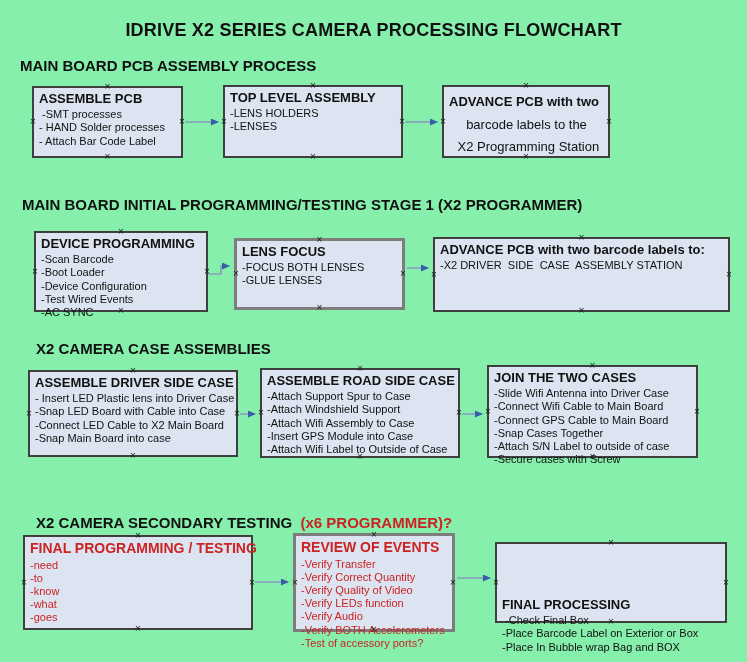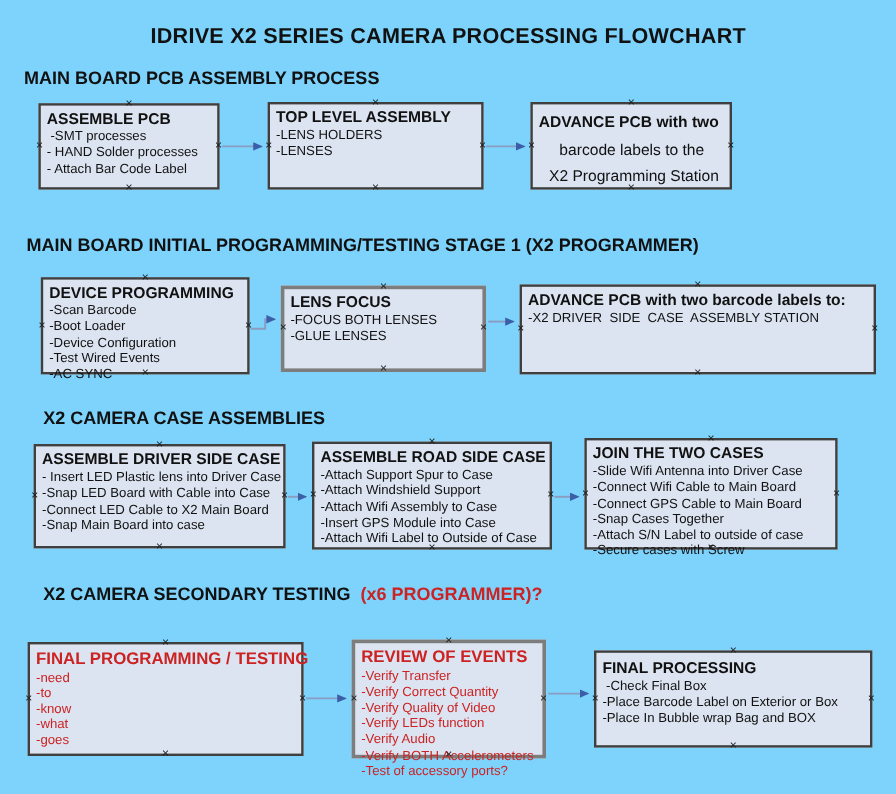--- a/index.html
+++ b/index.html
@@ -6,21 +6,21 @@
     --box-fill:#dce4f1;
     --box-border:#3f3f3f;
     --gray-border:#7d7d7d;
     --ink:#111111;
     --red:#cc2222;
     --arrow-line:#8a9cc0;
     --arrow-head:#3a5fa8;
   }
   *{margin:0;padding:0;box-sizing:border-box;}
   body{background:#ffffff;font-family:"Liberation Sans",sans-serif;}
-  .canvas{position:relative;width:747px;height:662px;background:#7dd3fc;overflow:hidden;}
+  .canvas{position:relative;width:747px;height:662px;background:#86efac;overflow:hidden;}
   .title{position:absolute;left:0;top:20px;width:747px;text-align:center;
          font-size:18px;font-weight:bold;color:var(--ink);letter-spacing:.2px;}
   .sec-heading{position:absolute;font-size:15px;font-weight:bold;color:var(--ink);white-space:pre;}
   .fc-box{position:absolute;background:var(--box-fill);border:2px solid var(--box-border);
           padding:3px 4px 2px 5px;overflow:visible;}
   .fc-box.grayline{border:3px solid var(--gray-border);}
   .box-title{font-size:13px;font-weight:bold;color:var(--ink);line-height:1.25;white-space:pre;}
   .box-items{font-size:11px;color:var(--ink);padding-top:1px;}
   .box-items .item{display:block;line-height:13.2px;white-space:pre;}
   .fc-box.em .box-title{font-size:13px;line-height:1.72;}
@@ -38,21 +38,21 @@
 </head>
 <body>
 
 <div class="canvas">
 
   <div class="title">IDRIVE X2  SERIES CAMERA PROCESSING FLOWCHART</div>
 
   <div class="sec-heading" style="left:20px;top:57px"><span class="item" style="color: rgb(17, 17, 17);">MAIN BOARD PCB ASSEMBLY PROCESS</span></div>
   <div class="sec-heading" style="left:22px;top:196px"><span class="item" style="color: rgb(17, 17, 17);">MAIN BOARD INITIAL PROGRAMMING/TESTING STAGE 1 (X2 PROGRAMMER)</span></div>
   <div class="sec-heading" style="left:36px;top:340px"><span class="item" style="color: rgb(17, 17, 17);">X2 CAMERA CASE ASSEMBLIES</span></div>
-  <div class="sec-heading" style="left:36px;top:487px"><span class="item" style="color: rgb(17, 17, 17);">X2 CAMERA SECONDARY TESTING  </span><span class="item" style="color: rgb(204, 34, 34);">(x6 PROGRAMMER)?</span></div>
+  <div class="sec-heading" style="left:36px;top:514px"><span class="item" style="color: rgb(17, 17, 17);">X2 CAMERA SECONDARY TESTING  </span><span class="item" style="color: rgb(204, 34, 34);">(x6 PROGRAMMER)?</span></div>
 
   <div class="fc-box" style="left:32px;top:86px;width:151px;height:72px">
     <div class="box-title" style="color: rgb(17, 17, 17);">ASSEMBLE PCB</div>
     <div class="box-items" style="color: rgb(17, 17, 17);">
         <span class="item"> -SMT processes</span>
         <span class="item">- HAND Solder processes</span>
         <span class="item">- Attach Bar Code Label</span>
       </div>
   <span class="handle t">×</span>
       <span class="handle b">×</span>
@@ -185,21 +185,21 @@
         <span class="item">-Verify Audio</span>
         <span class="item">-Verify BOTH Accelerometers</span>
         <span class="item">-Test of accessory ports?</span>
       </div>
   <span class="handle t">×</span>
       <span class="handle b">×</span>
       <span class="handle l">×</span>
       <span class="handle r">×</span>
     </div>
   <div class="fc-box" style="left:495px;top:542px;width:232px;height:81px;padding-top:5px">
-    <div class="box-title" style="color: rgb(17, 17, 17);">FINAL PROCESSING</div>
+    <div class="box-title" style="color: rgb(17, 17, 17); margin-top: 48px;">FINAL PROCESSING</div>
     <div class="box-items" style="color: rgb(17, 17, 17);">
         <span class="item"> -Check Final Box</span>
         <span class="item">-Place Barcode Label on Exterior or Box</span>
         <span class="item">-Place In Bubble wrap Bag and BOX</span>
       </div>
   <span class="handle t">×</span>
       <span class="handle b">×</span>
       <span class="handle l">×</span>
       <span class="handle r">×</span>
     </div>

